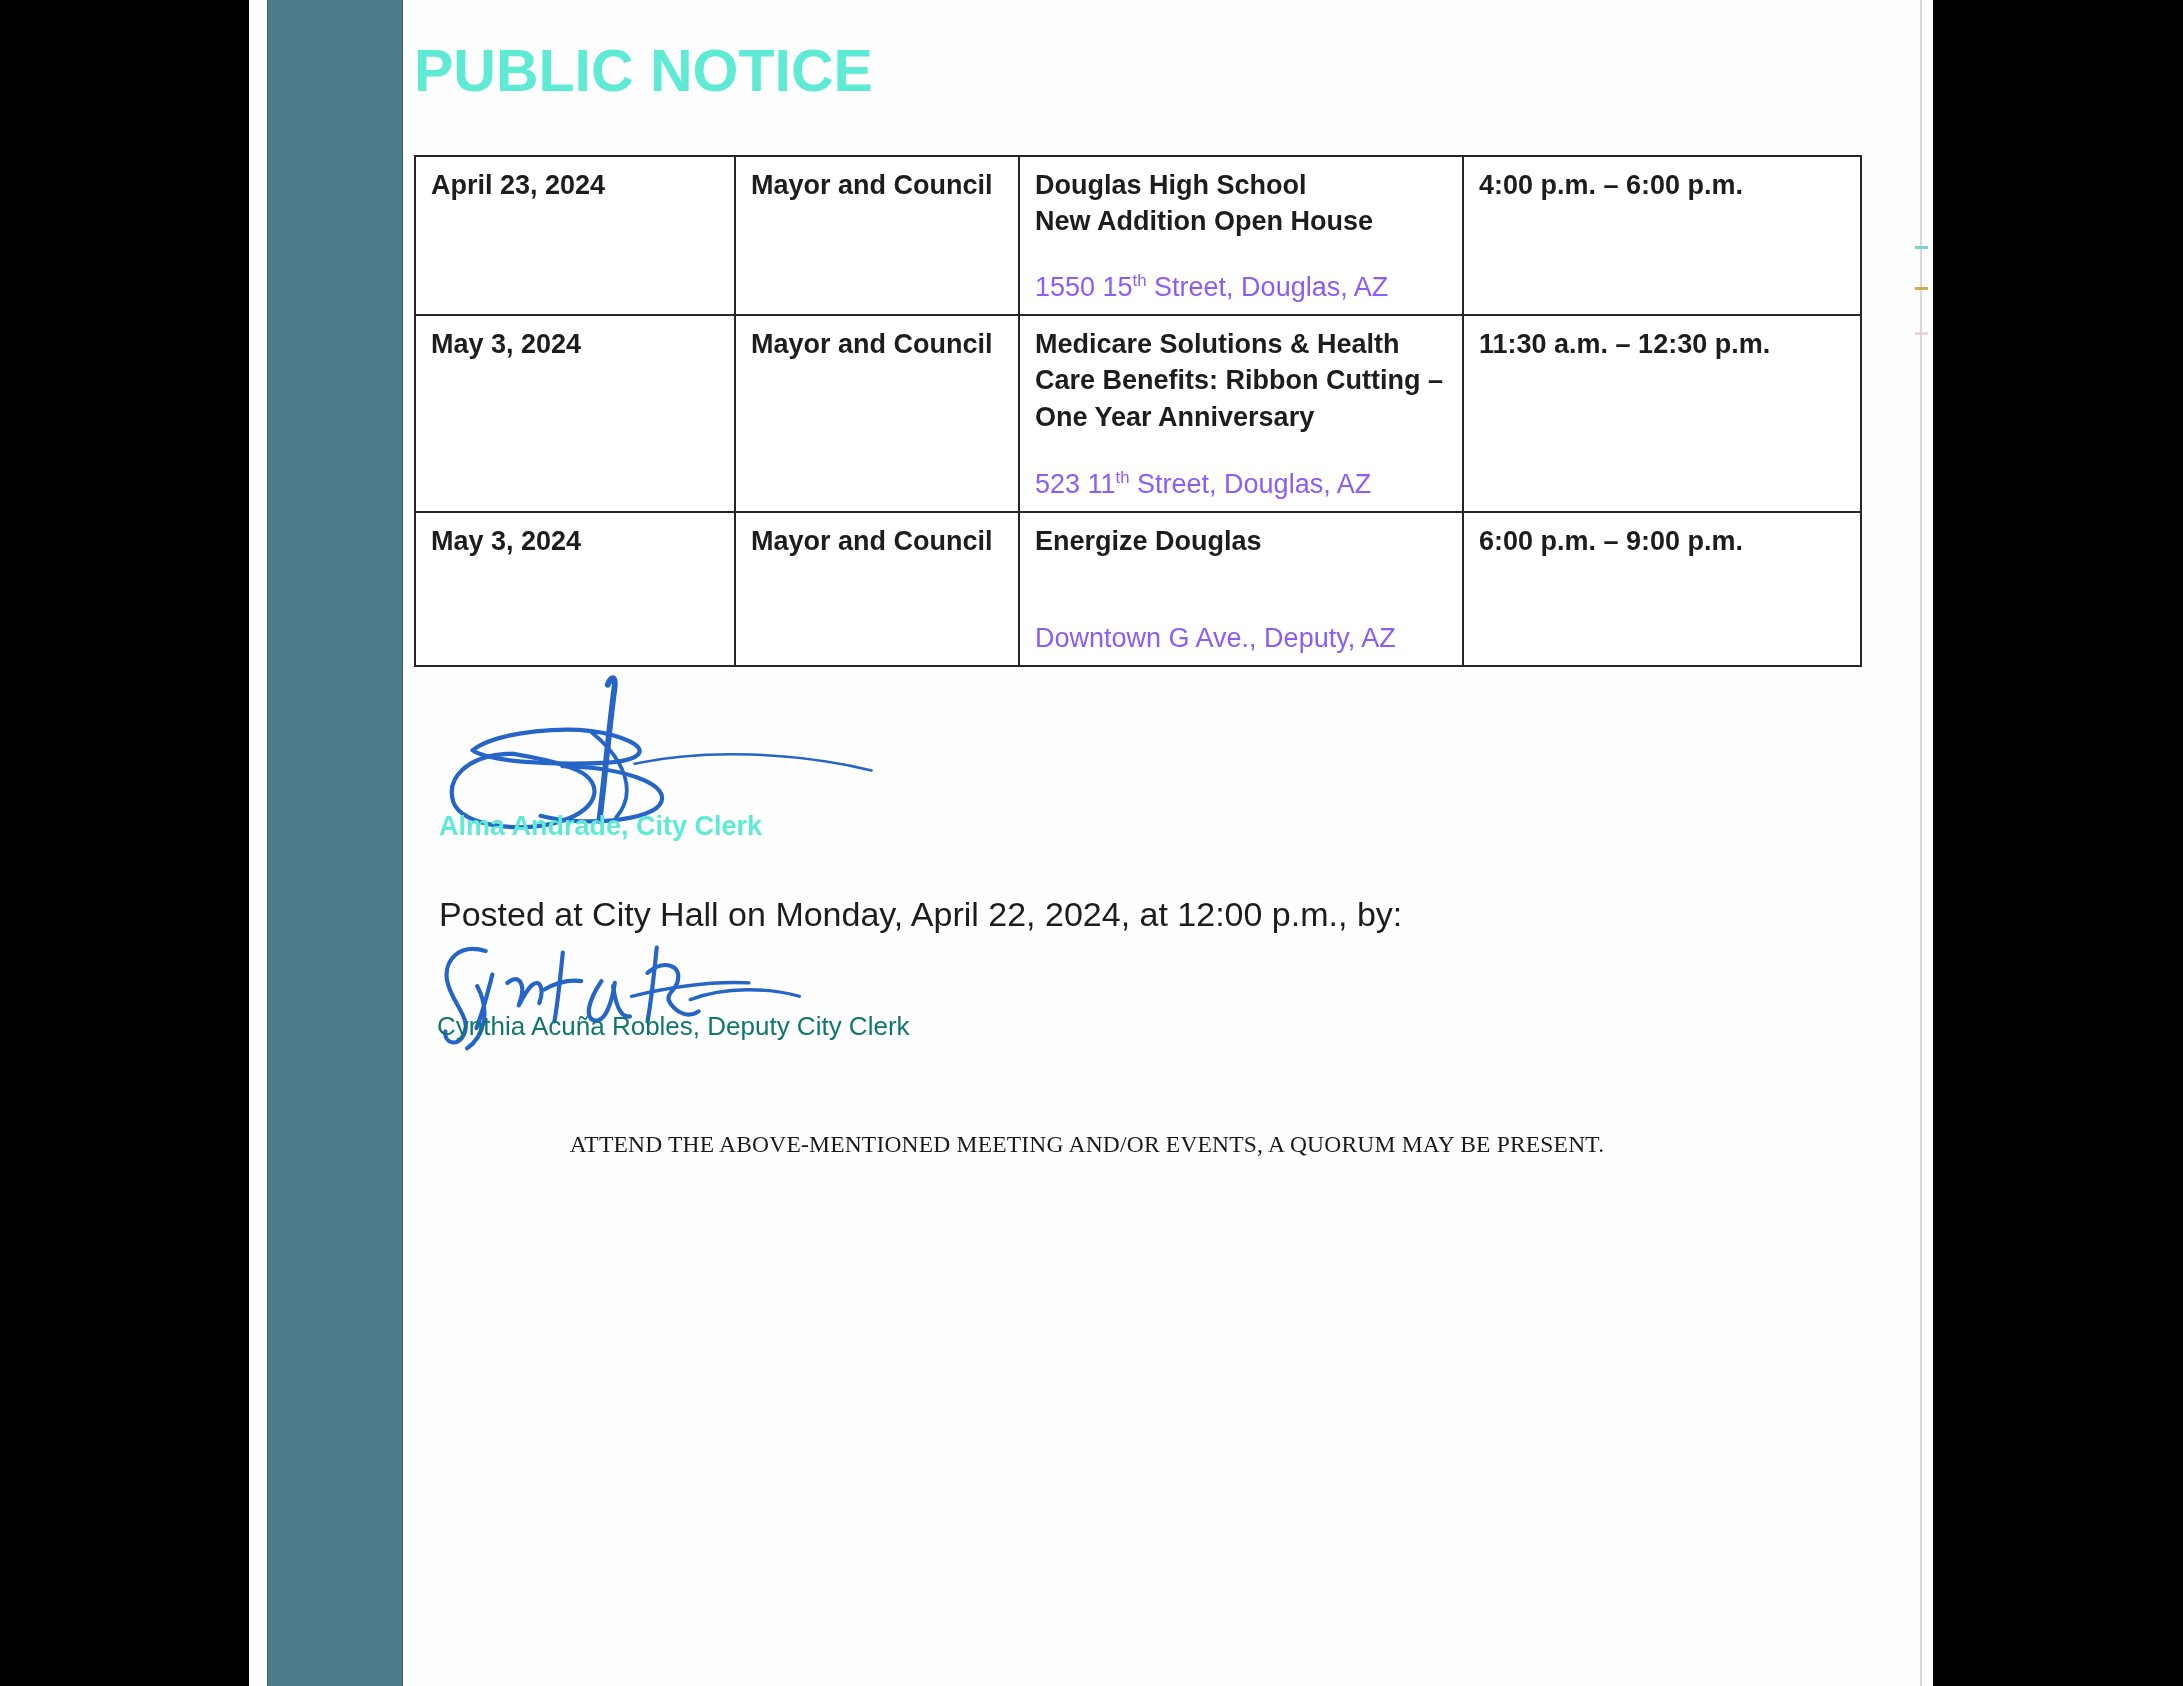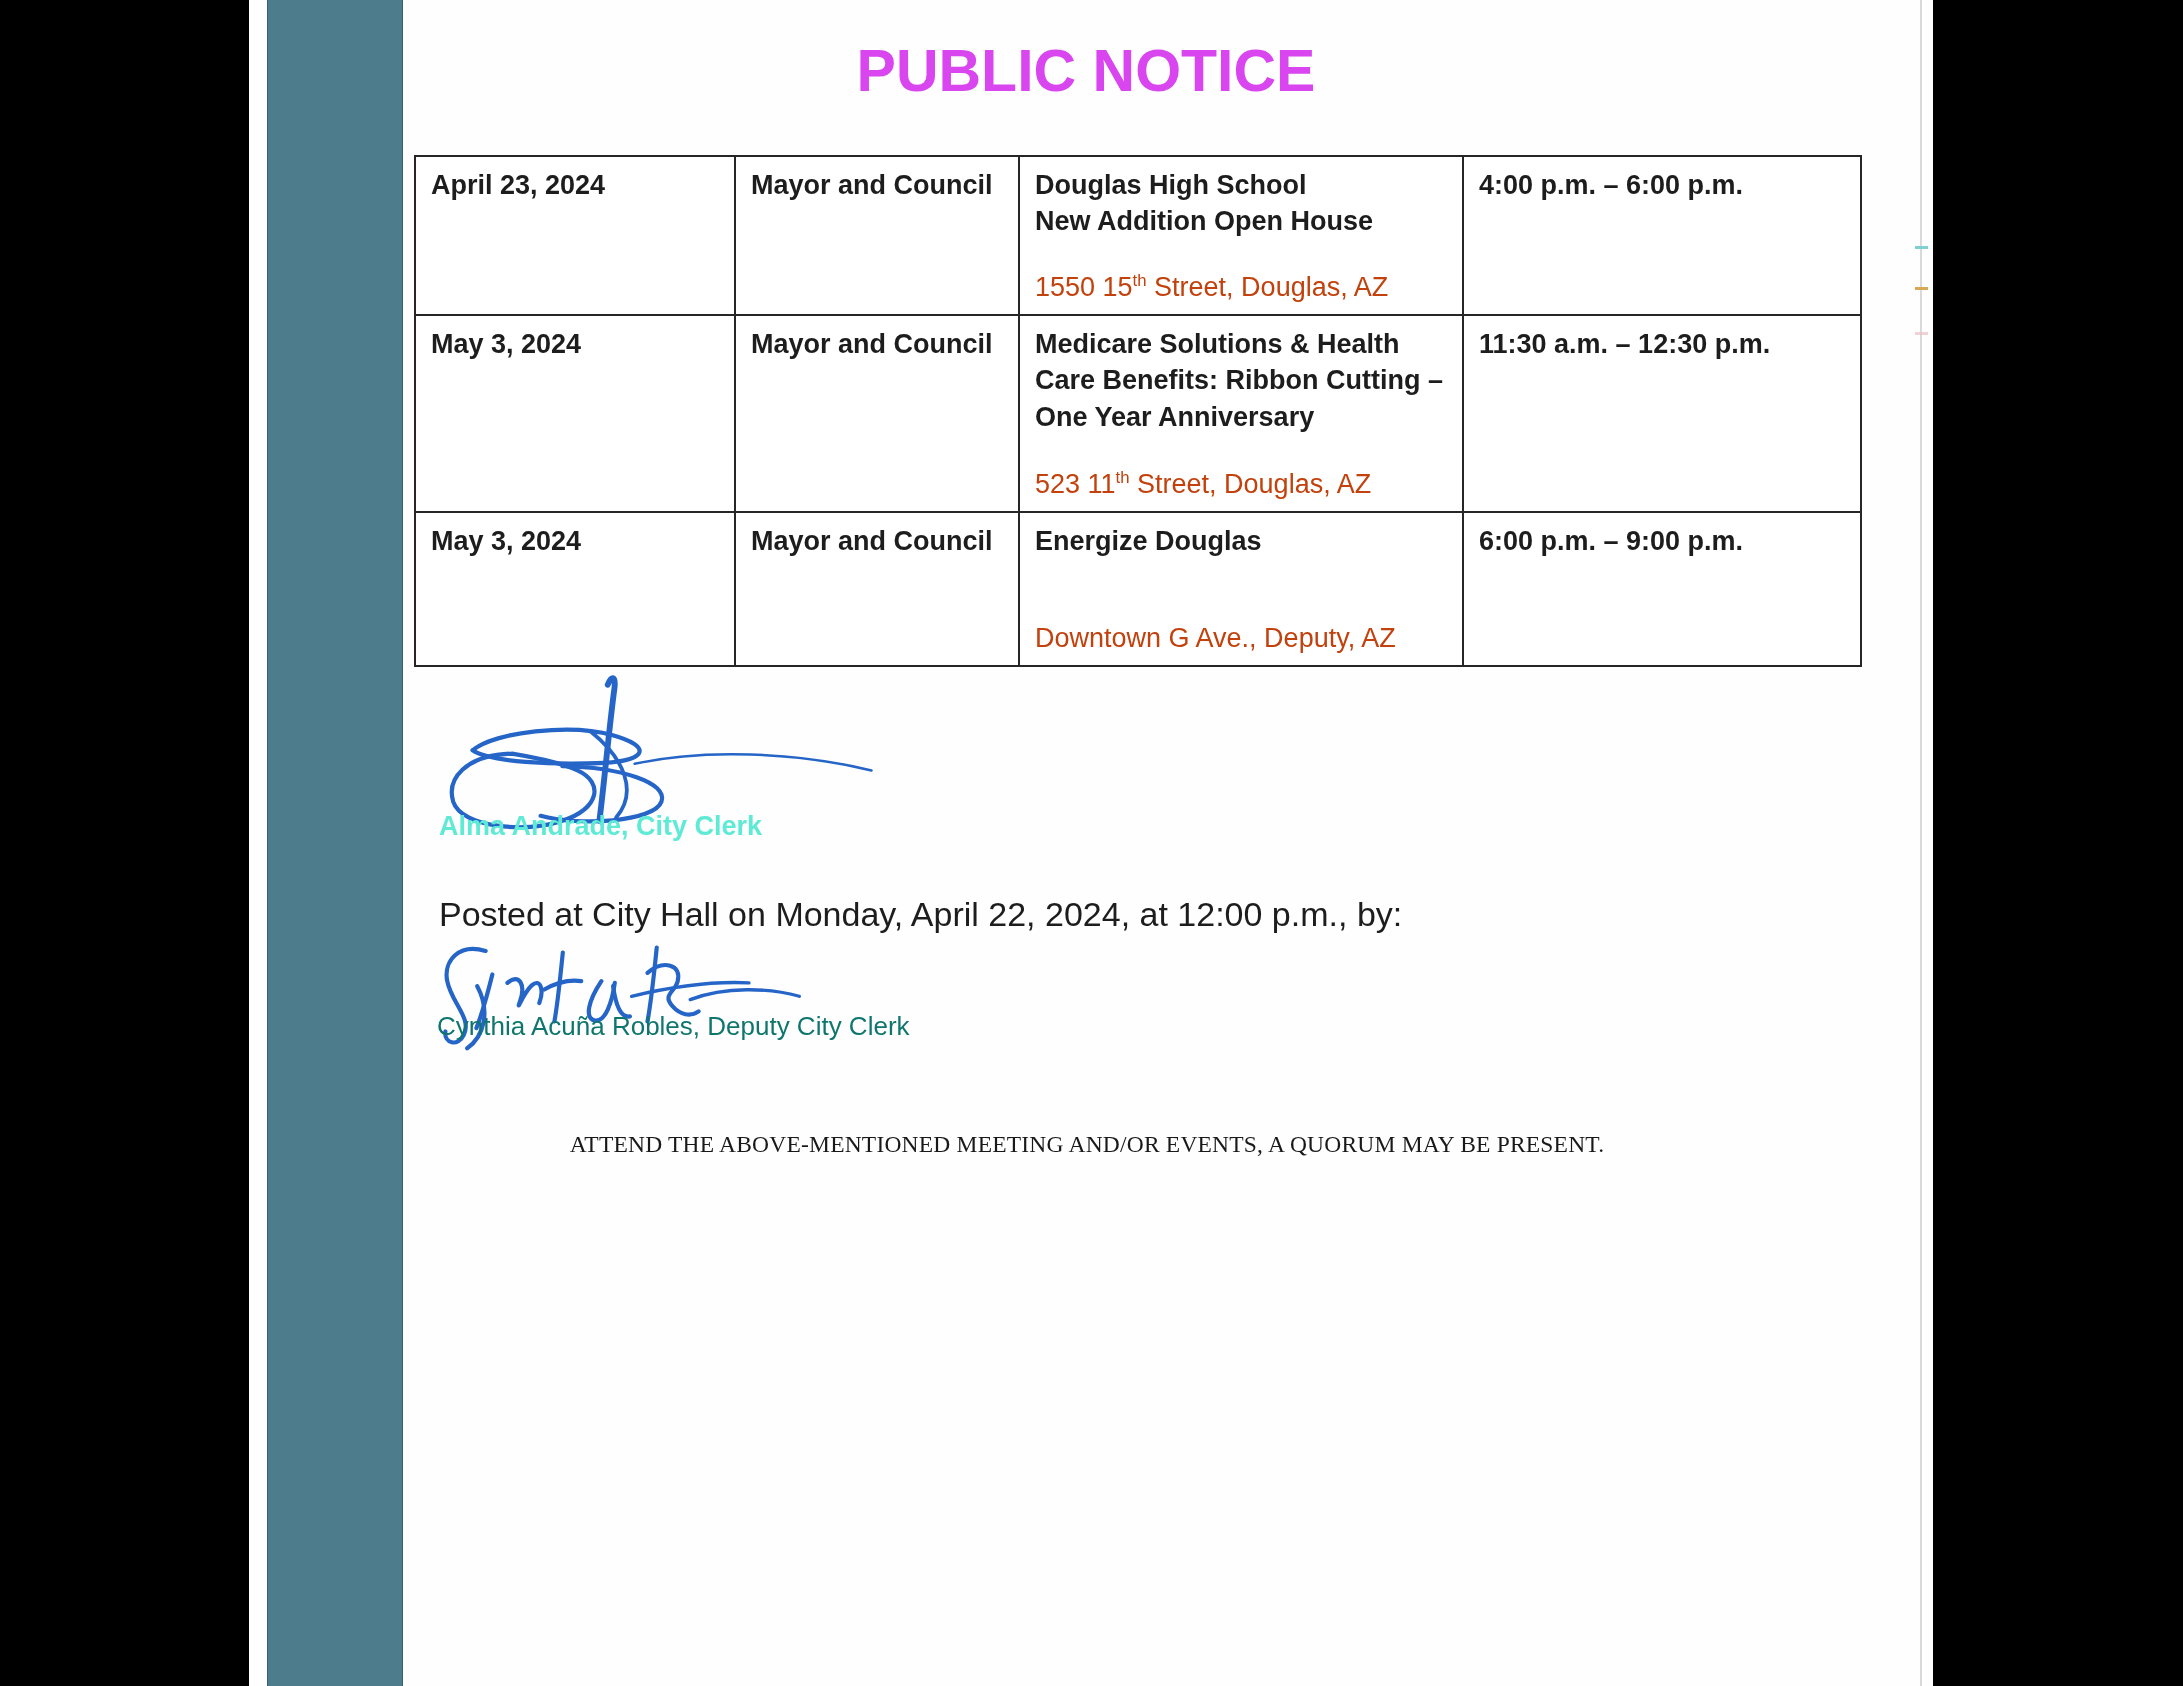--- a/index.html
+++ b/index.html
@@ -13,37 +13,37 @@
     background:#4d7c8c;border-left:1.7px solid #36606f;border-right:1.7px solid #36606f;
     box-sizing:border-box;
   }
   .edge-line{position:absolute;left:1920px;top:0;width:1.7px;height:1687px;background:#d9d9d9;}
   .edge-dash{position:absolute;width:13.4px;height:3.4px;}
   .dash-cyan{left:1915px;top:246px;background:#7ed0d2;}
   .dash-orange{left:1915px;top:287px;background:#d8a855;}
   .dash-pink{left:1915px;top:332px;background:#eabfc6;opacity:.7;}
 
   .doc-title{
-    position:absolute;left:414px;top:39px;width:1344px;text-align:center;
-    font-size:59px;font-weight:700;color:#d946ef;letter-spacing:0px;line-height:1.1;
+    position:absolute;left:414px;top:39px;width:1344px;text-align:left;
+    font-size:59px;font-weight:700;color:#5eead4;letter-spacing:0px;line-height:1.1;
   }
 
   table.notice{
     position:absolute;left:414px;top:155px;width:1446px;
     border-collapse:collapse;table-layout:fixed;background:#fff;
   }
   table.notice td{
     border:2.5px solid #262626;vertical-align:top;position:relative;
     padding:10px 8.4px 8.4px 15px;color:#1d1d1d;
     font-size:27px;font-weight:700;line-height:1.35;box-sizing:border-box;
   }
   tr.r1 td{height:159px;border-radius:11px;} tr.r2 td{height:197px;} tr.r3 td{height:154px;}
   .addr{
     position:absolute;left:15px;bottom:8.4px;right:5px;
-    font-weight:400;font-size:27px;color:#c2410c;white-space:nowrap;
+    font-weight:400;font-size:27px;color:#8b5cf6;white-space:nowrap;
   }
   .addr sup{font-size:0.62em;line-height:0;}
   .ev-line{display:block;}
 
   .sig-svg{position:absolute;}
   .clerk-name{
     position:absolute;left:439px;top:811px;font-size:27px;font-weight:700;color:#5eead4;
   }
   .posted-line{
     position:absolute;left:439px;top:895px;font-size:34px;font-weight:400;color:#1d1d1d;

